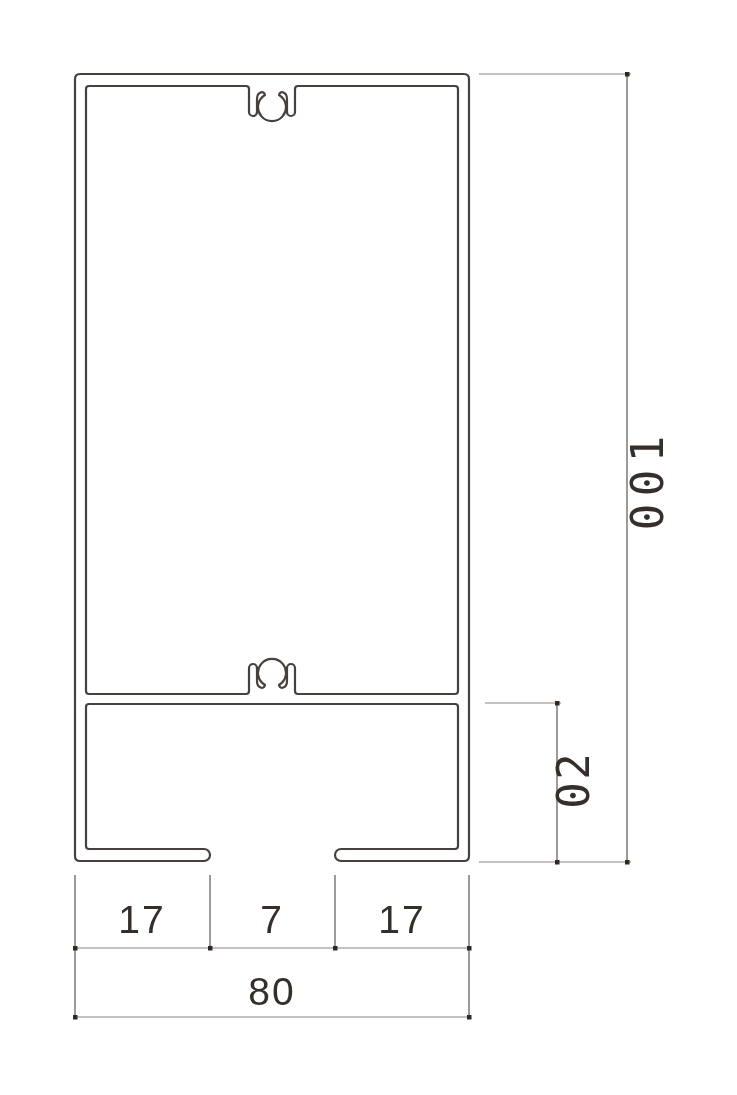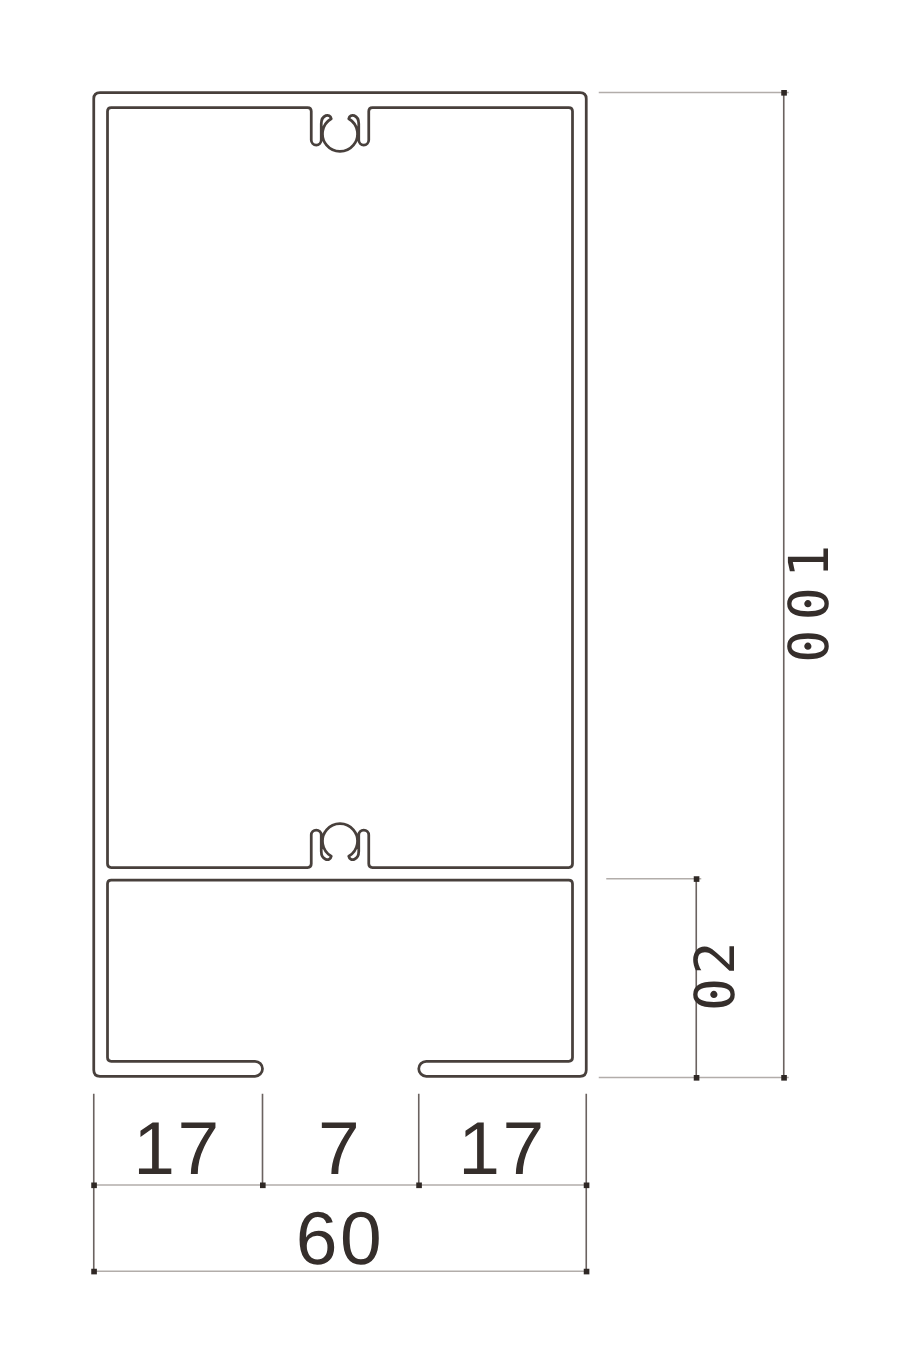--- a/index.html
+++ b/index.html
@@ -8,21 +8,21 @@
     width:737px;height:1095px;
     background:#ffffff;
     overflow:hidden;
     font-family:"Liberation Sans", sans-serif;
   }
   svg{position:absolute;left:0;top:0;}
   .dimtext{
     position:absolute;
     transform:translate(-50%,-50%);
     font-family:"Liberation Sans", sans-serif;
-    font-size:60px;
+    font-size:39px;
     letter-spacing:2px;
     color:#352e2b;
     white-space:nowrap;
     line-height:1;
   }
   .vtext{
     position:absolute;
     transform:translate(-50%,-50%);
     display:flex;
     flex-direction:column;
@@ -132,21 +132,21 @@
         L 86 89 Q 86 86 89 86 Z"></path>
     </g>
   </svg>
 
   <div class="dimtext" style="left:142px;top:919px;">17</div>
 
   <div class="dimtext" style="left:272px;top:919px;">7</div>
 
   <div class="dimtext" style="left:402px;top:919px;">17</div>
 
-  <div class="dimtext" style="left:272px;top:991px;">60</div>
+  <div class="dimtext" style="left:272px;top:991px;">80</div>
 
   <div class="vtext v100" style="left:648px;top:483px;">
       <span>1</span>
       <span>0</span>
       <span>0</span>
     </div>
 
   <div class="vtext v20" style="left:573px;top:781px;">
       <span>2</span>
       <span>0</span>

